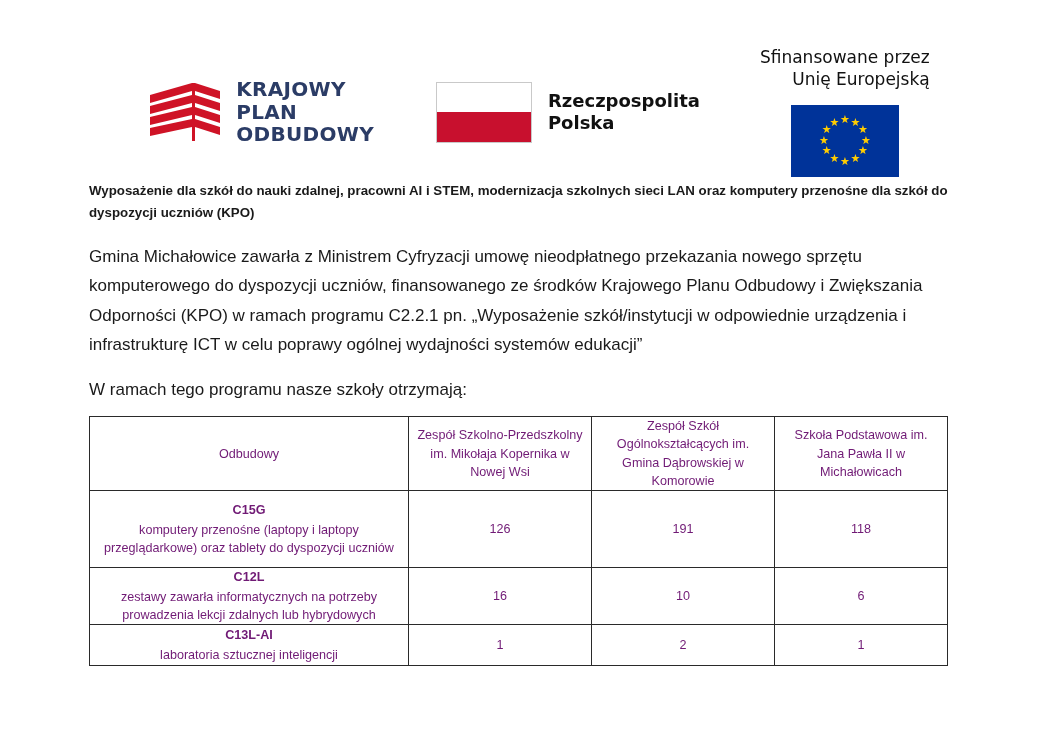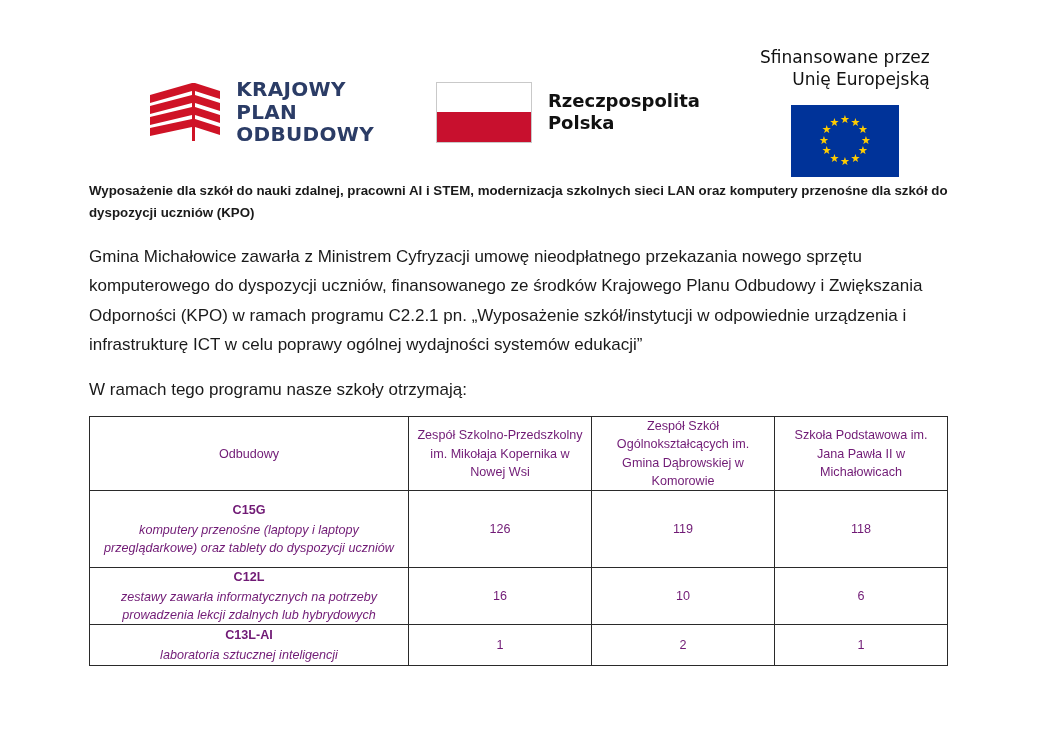--- a/index.html
+++ b/index.html
@@ -167,21 +167,20 @@
   table.grid col.c4 { width: 173px; }
 
   th.head-cell { height: 72px; }
   td.proj-cell { padding: 6px 10px; }
   td.proj-cell .code {
     font-weight: bold;
     display: block;
     margin-bottom: 1px;
   }
   td.proj-cell .desc {
-    font-style: italic;
     display: block;
   }
   td.num-cell { font-size: 13px; }
   tr.r1 td { height: 76px; }
   tr.r2 td { height: 56px; }
   tr.r3 td { height: 40px; }
   tr.r4 td { height: 56px; }
 </style>
 </head>
 <body>
@@ -268,21 +267,21 @@
         <th class="head-cell">Szkoła Podstawowa im. Jana Pawła II w Michałowicach</th>
       </tr>
     </thead>
     <tbody>
       <tr class="r1">
         <td class="proj-cell">
           <span class="code">C15G</span>
           <span class="desc">komputery przenośne (laptopy i laptopy przeglądarkowe) oraz tablety do dyspozycji uczniów</span>
         </td>
         <td class="num-cell">126</td>
-        <td class="num-cell">119</td>
+        <td class="num-cell">191</td>
         <td class="num-cell">118</td>
       </tr>
       <tr class="r2">
         <td class="proj-cell">
           <span class="code">C12L</span>
           <span class="desc">zestawy zawarła informatycznych na potrzeby prowadzenia lekcji zdalnych lub hybrydowych</span>
         </td>
         <td class="num-cell">16</td>
         <td class="num-cell">10</td>
         <td class="num-cell">6</td>

